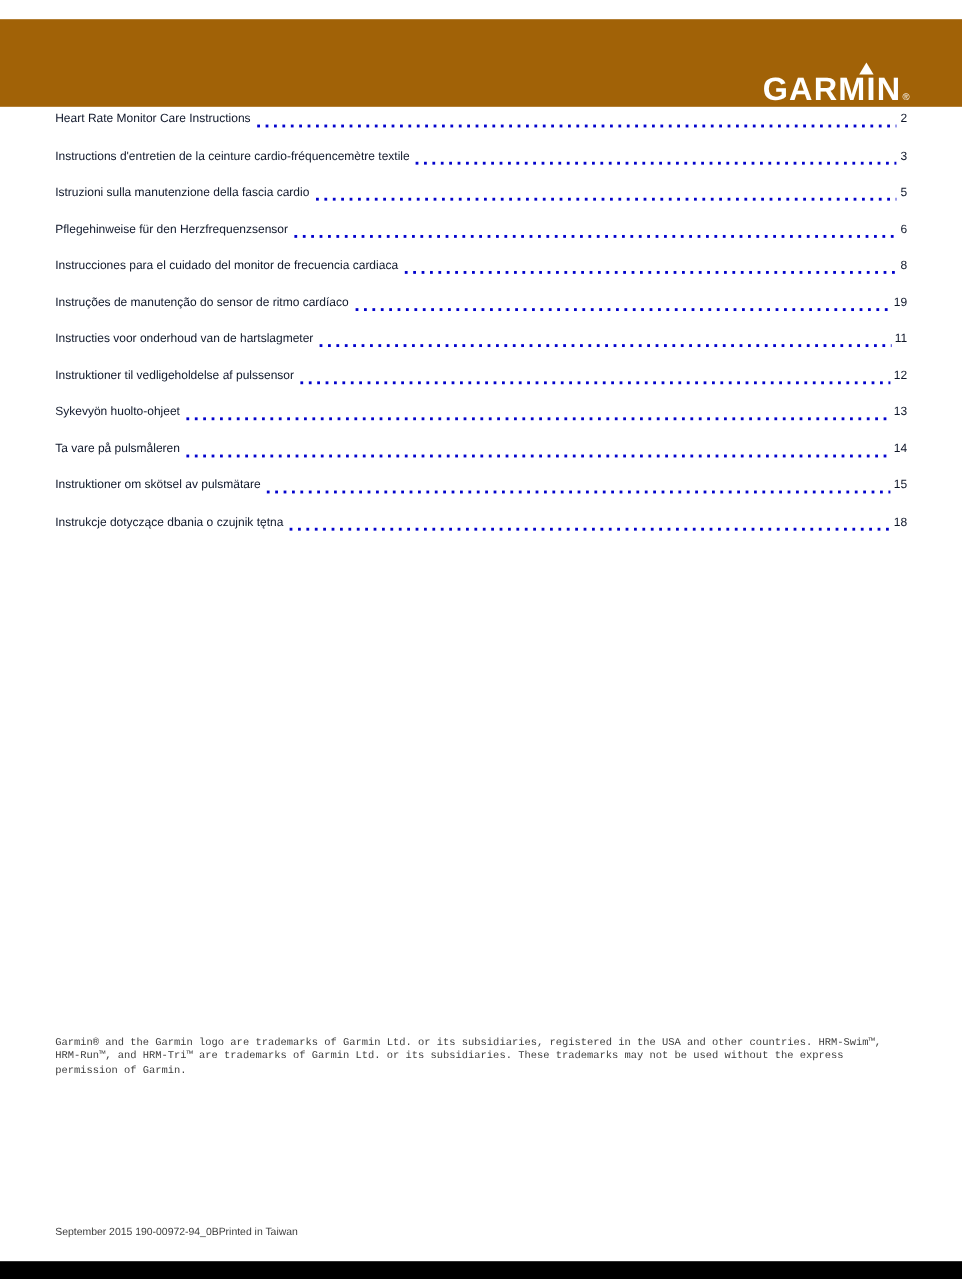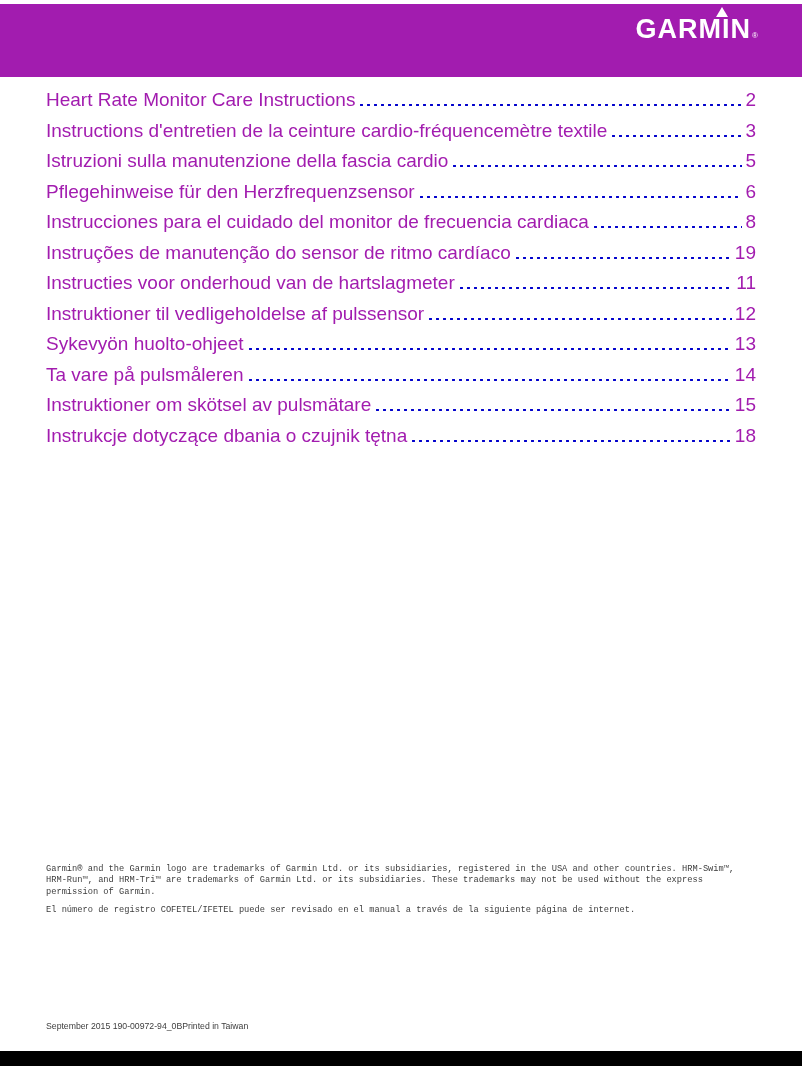--- a/index.html
+++ b/index.html
@@ -6,45 +6,45 @@
   body {
     width: 802px; height: 1066px;
     background: #ffffff;
     font-family: "Liberation Sans", sans-serif;
     position: relative;
     overflow: hidden;
   }
 
   
   .topbar {
-    position: absolute; top: 4px; left: 0;
+    position: absolute; top: 16px; left: 0;
     width: 802px; height: 73px;
-    background: #a21caf;
-    display: flex; align-items: flex-start; justify-content: flex-end;
+    background: #a16207;
+    display: flex; align-items: flex-end; justify-content: flex-end;
     box-sizing: border-box; padding-right: 44px;
   }
   .garmin-logo { position: relative; color: #ffffff; margin-top: 10px; }
   .brand-text {
     font-size: 27px; font-weight: 700; letter-spacing: 1px;
     line-height: 30px; display: inline-block;
   }
   .delta-icon {
     position: absolute; top: -7px; right: 30px;
     width: 0; height: 0;
     border-left: 6px solid transparent;
     border-right: 6px solid transparent;
     border-bottom: 10px solid #ffffff;
   }
   .reg { font-size: 8px; margin-left: 1px; }
 
   
   .toc { position: absolute; top: 90px; left: 46px; width: 710px; }
   .toc-entry {
     display: flex; align-items: flex-end;
-    color: #a21caf; font-size: 19px; line-height: 20px;
+    color: #0f172a; font-size: 10px; line-height: 20px;
     margin-bottom: 10.5px; cursor: pointer;
   }
   .toc-label { white-space: nowrap; }
   .toc-dots {
     flex: 1; height: 4px; margin: 0 3px 3px 3px;
     align-self: flex-end;
     background-image: radial-gradient(circle, #0101cc 1.1px, transparent 1.5px);
     background-size: 7px 4px;
     background-repeat: repeat-x;
     background-position: left bottom;
@@ -149,18 +149,17 @@
 
   <div class="toc-entry">
     <span class="toc-label">Instrukcje dotyczące dbania o czujnik tętna</span>
     <span class="toc-dots"></span>
     <span class="toc-page">18</span>
   </div>
 </main>
 
 <section class="legal">
   <p>Garmin® and the Garmin logo are trademarks of Garmin Ltd. or its subsidiaries, registered in the USA and other countries. HRM-Swim™, HRM-Run™, and HRM-Tri™ are trademarks of Garmin Ltd. or its subsidiaries. These trademarks may not be used without the express permission of Garmin.</p>
-  <p>El número de registro COFETEL/IFETEL puede ser revisado en el manual a través de la siguiente página de internet.</p>
 </section>
 
 <div class="printline">September 2015 190-00972-94_0BPrinted in Taiwan</div>
 
 <footer class="bottombar"></footer>
 
 </body></html>

